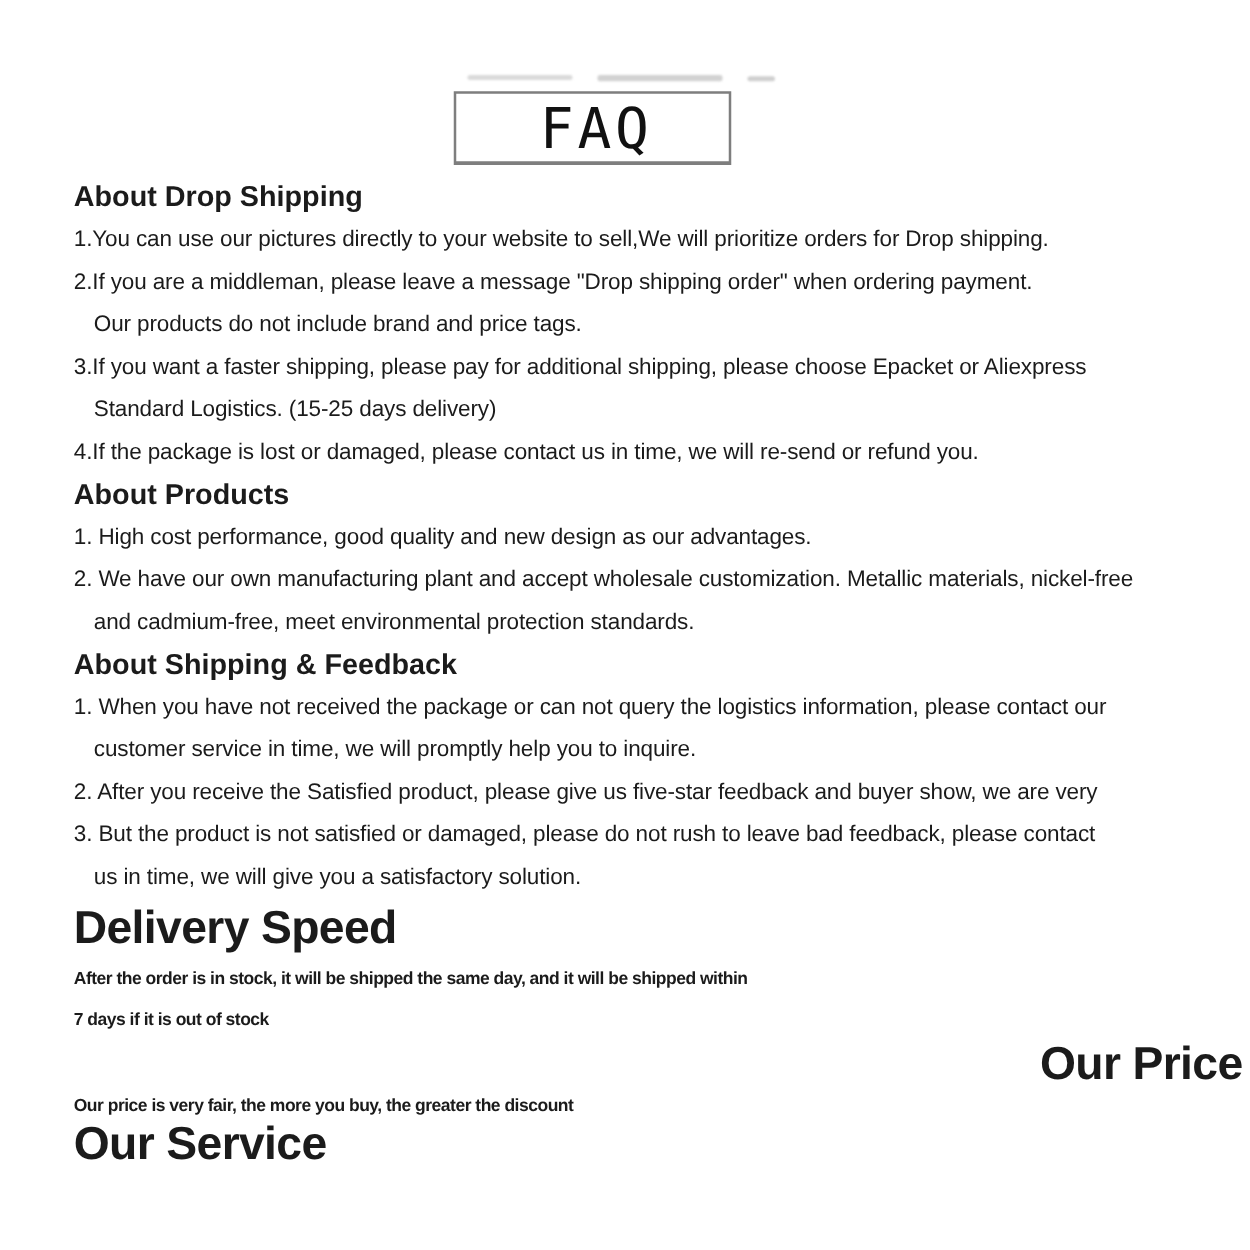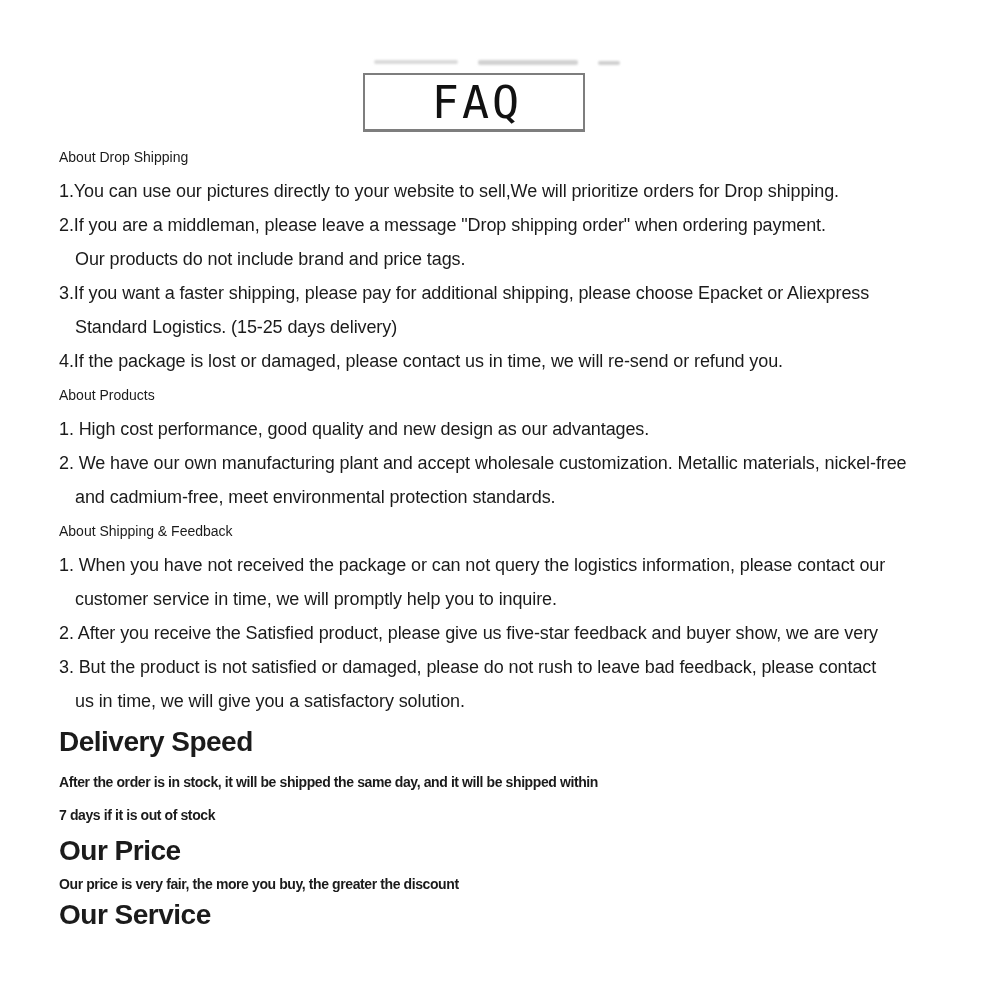--- a/index.html
+++ b/index.html
@@ -28,30 +28,30 @@
   .faq-box .faq-title{
     font-family:"DejaVu Sans Mono",monospace;
     font-size:45px;line-height:1;
     letter-spacing:3px;
     color:#111111;
     padding-left:6px;
   }
 
   
   .doc{position:absolute;left:59px;top:140px;width:935px;}
-  .sec-head{font-weight:normal;font-size:14px;line-height:34px;white-space:nowrap;}
+  .sec-head{font-weight:bold;font-size:23px;line-height:34px;white-space:nowrap;}
   .line{font-size:18px;line-height:34px;white-space:nowrap;letter-spacing:-0.1px;}
   .cont{padding-left:16px;}
 
   .big-head{
-    font-weight:bold;font-size:28px;letter-spacing:-0.5px;
+    font-weight:bold;font-size:37px;letter-spacing:-0.5px;
     white-space:nowrap;
   }
   .bh1{line-height:48px;}
-  .bh2{line-height:38px;}
+  .bh2{line-height:38px;text-align:right;}
   .bh3{line-height:34px;}
   .bold-line{
     font-weight:bold;font-size:14px;letter-spacing:-0.4px;
     white-space:nowrap;
   }
   .bl-a{line-height:33px;}
   .bl-b{line-height:28px;}
   .bl-c{line-height:32px;}
 </style>
 </head>

